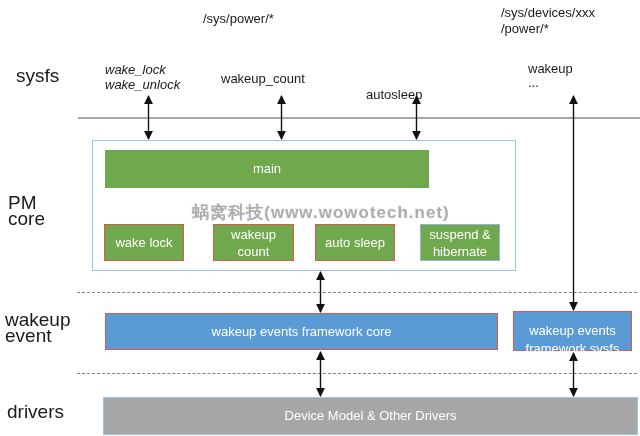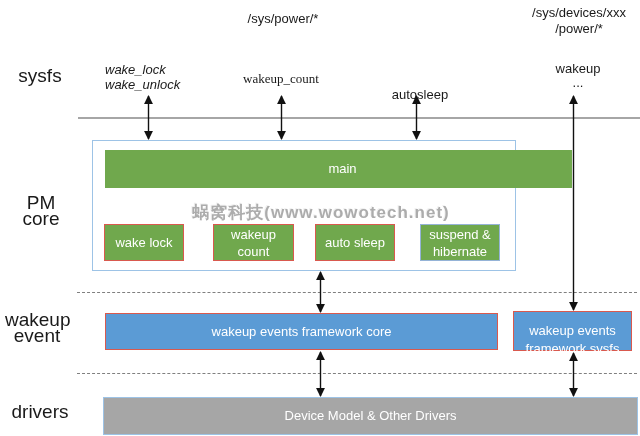--- a/index.html
+++ b/index.html
@@ -10,21 +10,21 @@
   .stage{
     position:relative;
     width:640px;height:436px;
     background:#ffffff;
     overflow:hidden;
     color:var(--text,#1a1a1a);
     font-size:13px;
   }
   .abs{position:absolute;}
   .preline{white-space:pre-line;}
-  .center{text-align:center;}
+  .center{}
 
   
   .hdr{font-size:13px;line-height:16px;color:var(--text,#1a1a1a);}
 
   
   .node-label{font-size:13px;line-height:15px;}
 
   
   .row-label{font-size:19px;line-height:16px;}
 
@@ -38,24 +38,24 @@
     border-top:1px dashed var(--dash,#808080);
   }
 
   
   .pmcore-box{
     left:92px;top:140px;width:422px;height:129px;
     border:1px solid var(--light-blue-border,#9dc3e6);
     background:#ffffff;
   }
   .main-bar{
-    left:105px;top:150px;width:459px;height:38px;
+    left:105px;top:150px;width:324px;height:38px;
     background:var(--green,#70a84d);
     color:var(--box-text,#fff);
-    line-height:38px;text-align:center;padding-left:8px;
+    line-height:38px;text-align:center;
   }
   .module{
     top:224px;height:37px;
     background:var(--green,#70a84d);
     color:var(--box-text,#fff);
     border:1px solid var(--red-border,#d9594e);
     text-align:center;box-sizing:border-box;
   }
   .module.one-line{line-height:35px;}
   .module.two-line{line-height:17px;padding-top:1px;}
@@ -103,21 +103,21 @@
 <div class="stage">
 
   <div class="abs hdr center" style="left:203px;top:11px;width:160px;">/sys/power/*</div>
   <div class="abs hdr center preline" style="left:501px;top:5px;width:156px;">/sys/devices/xxx
 /power/*</div>
 
   <div class="abs row-label center" style="left:16px;top:68px;width:48px;">sysfs</div>
 
   <div class="abs node-label preline" style="left:105px;top:62px;font-style:italic;">wake_lock
 wake_unlock</div>
-  <div class="abs node-label center" style="left:221px;top:71px;width:120px;font-family:Liberation Serif, serif;">wakeup_count</div>
+  <div class="abs node-label center" style="left:221px;top:71px;width:120px;">wakeup_count</div>
   <div class="abs node-label center" style="left:366px;top:66px;width:108px;margin-top:21px;">autosleep</div>
   <div class="abs node-label center preline" style="left:528px;top:62px;width:100px;line-height:14px;">wakeup
 ...</div>
 
   <div class="abs hline"></div>
 
   <div class="abs row-label center" style="left:8px;top:195px;width:66px;">PM core</div>
 
   <div class="abs pmcore-box"></div>
   <div class="abs main-bar">main</div>

